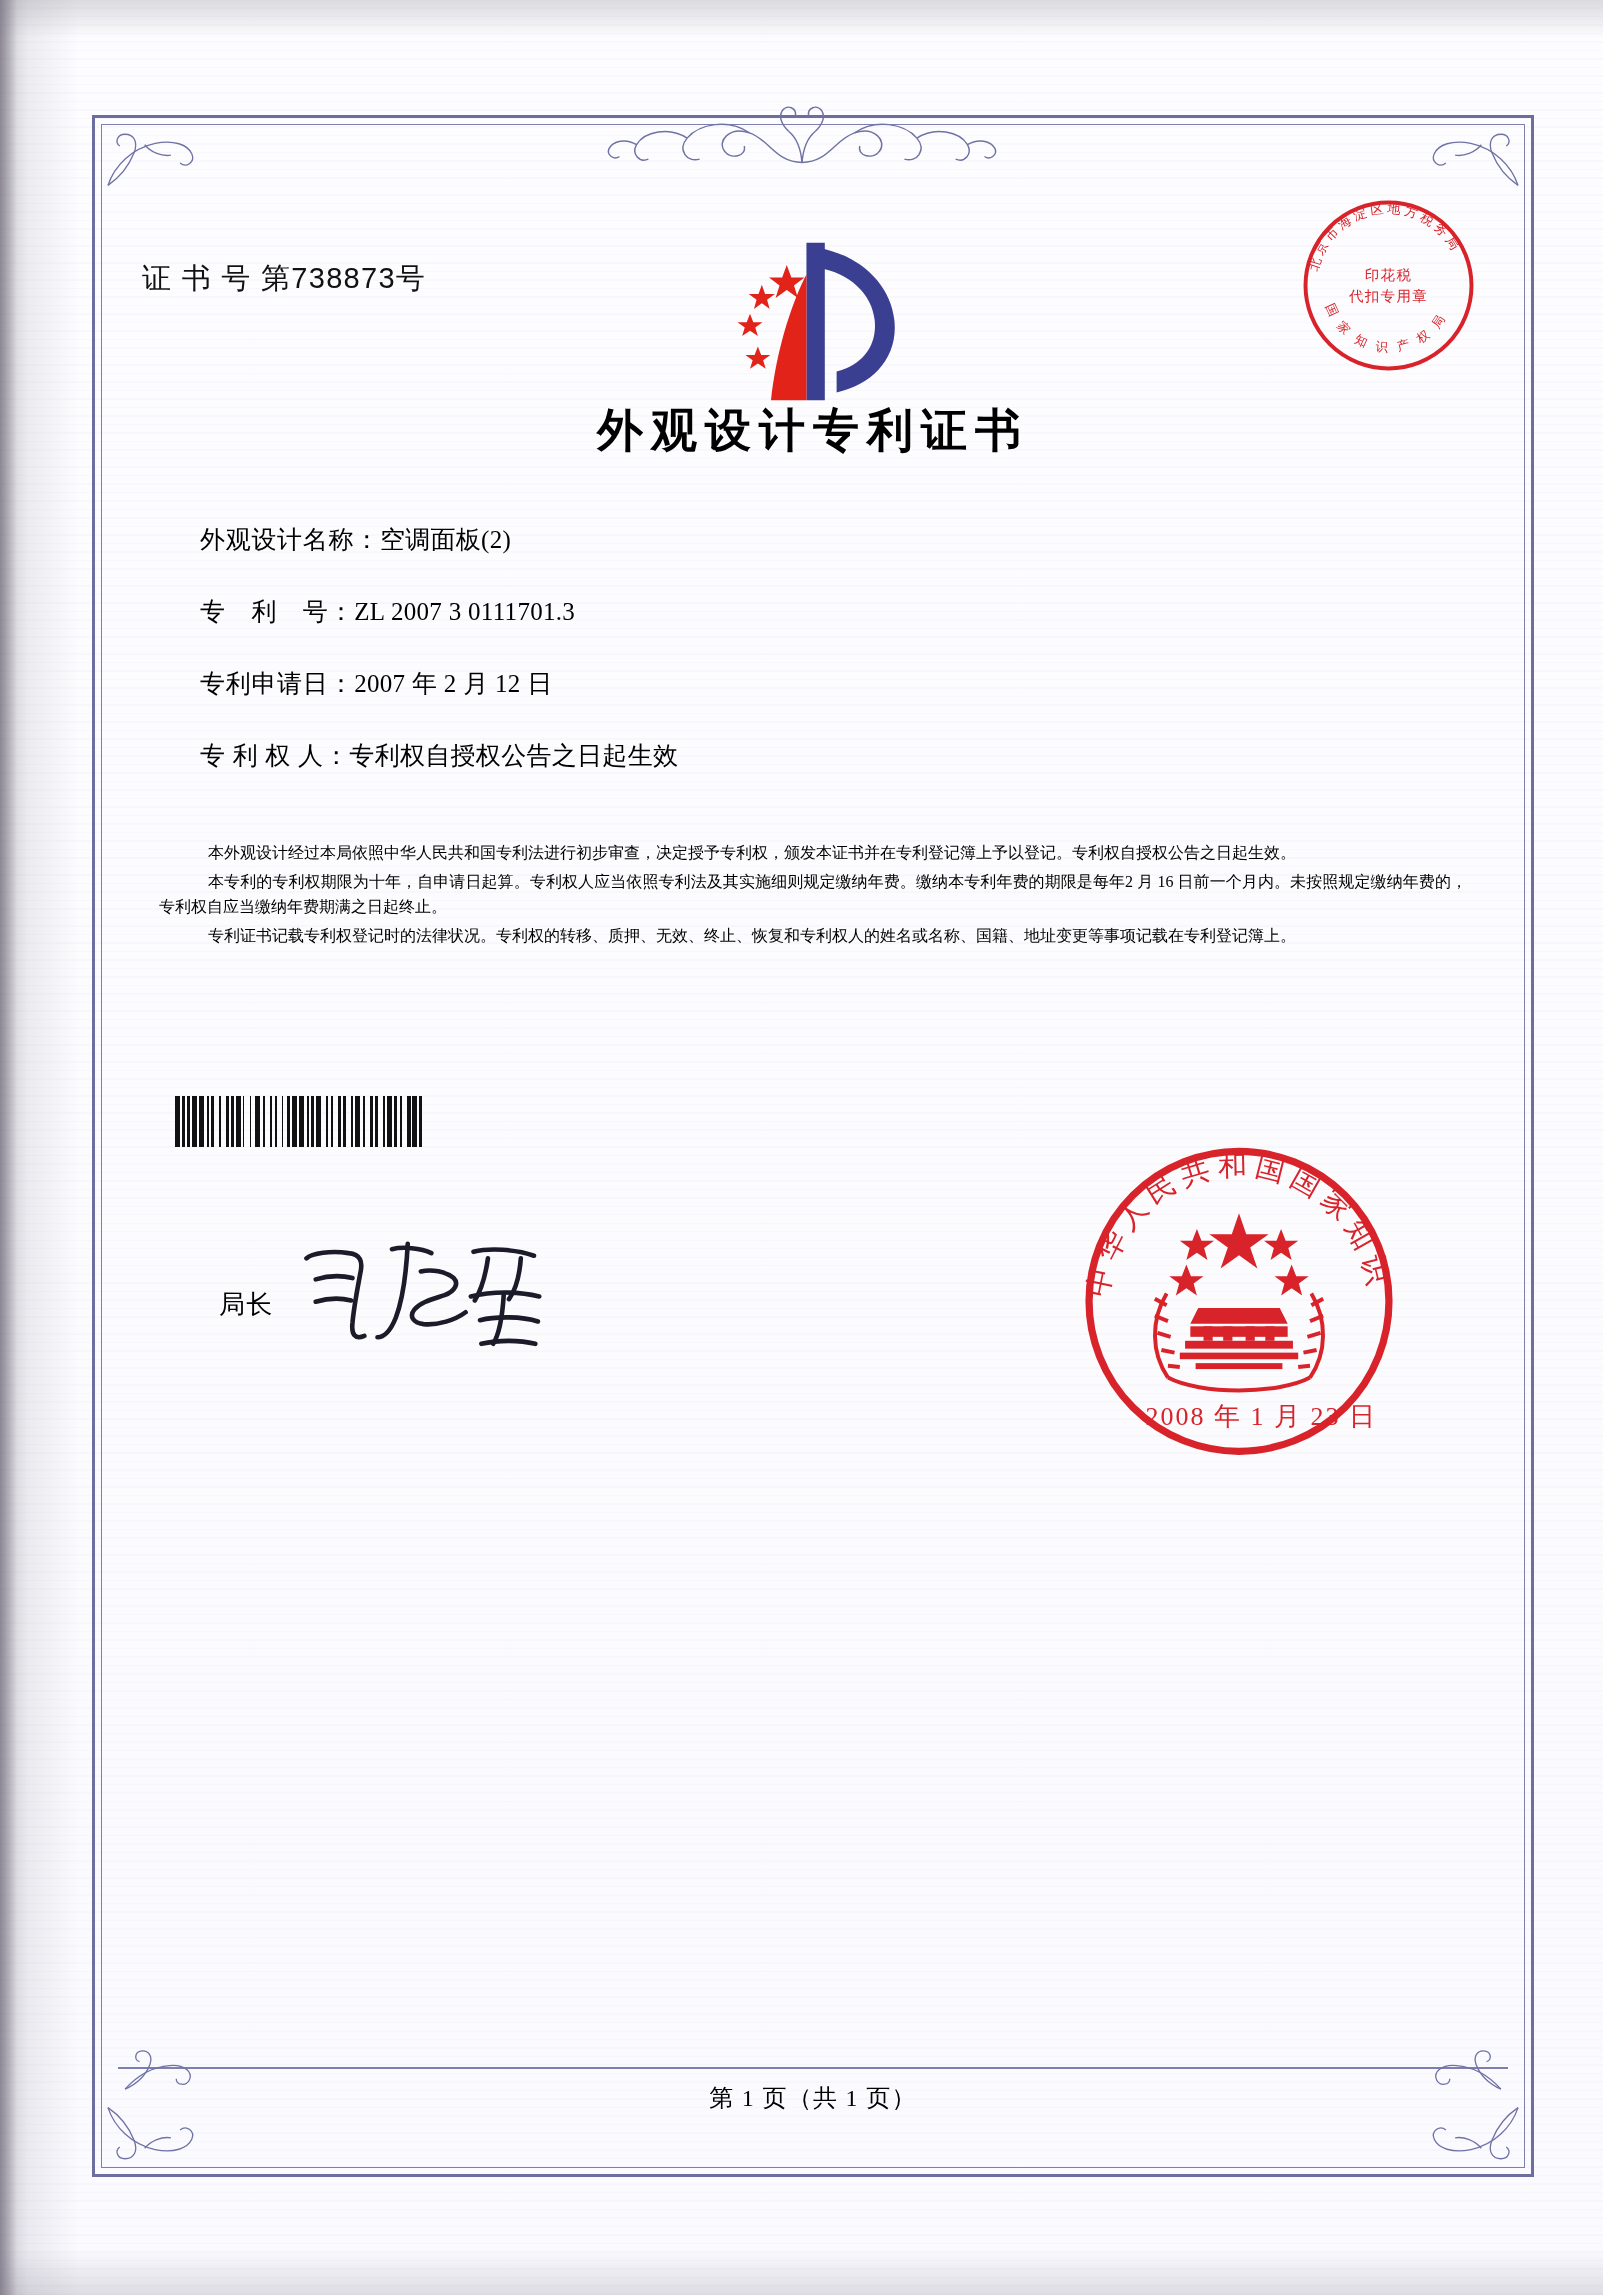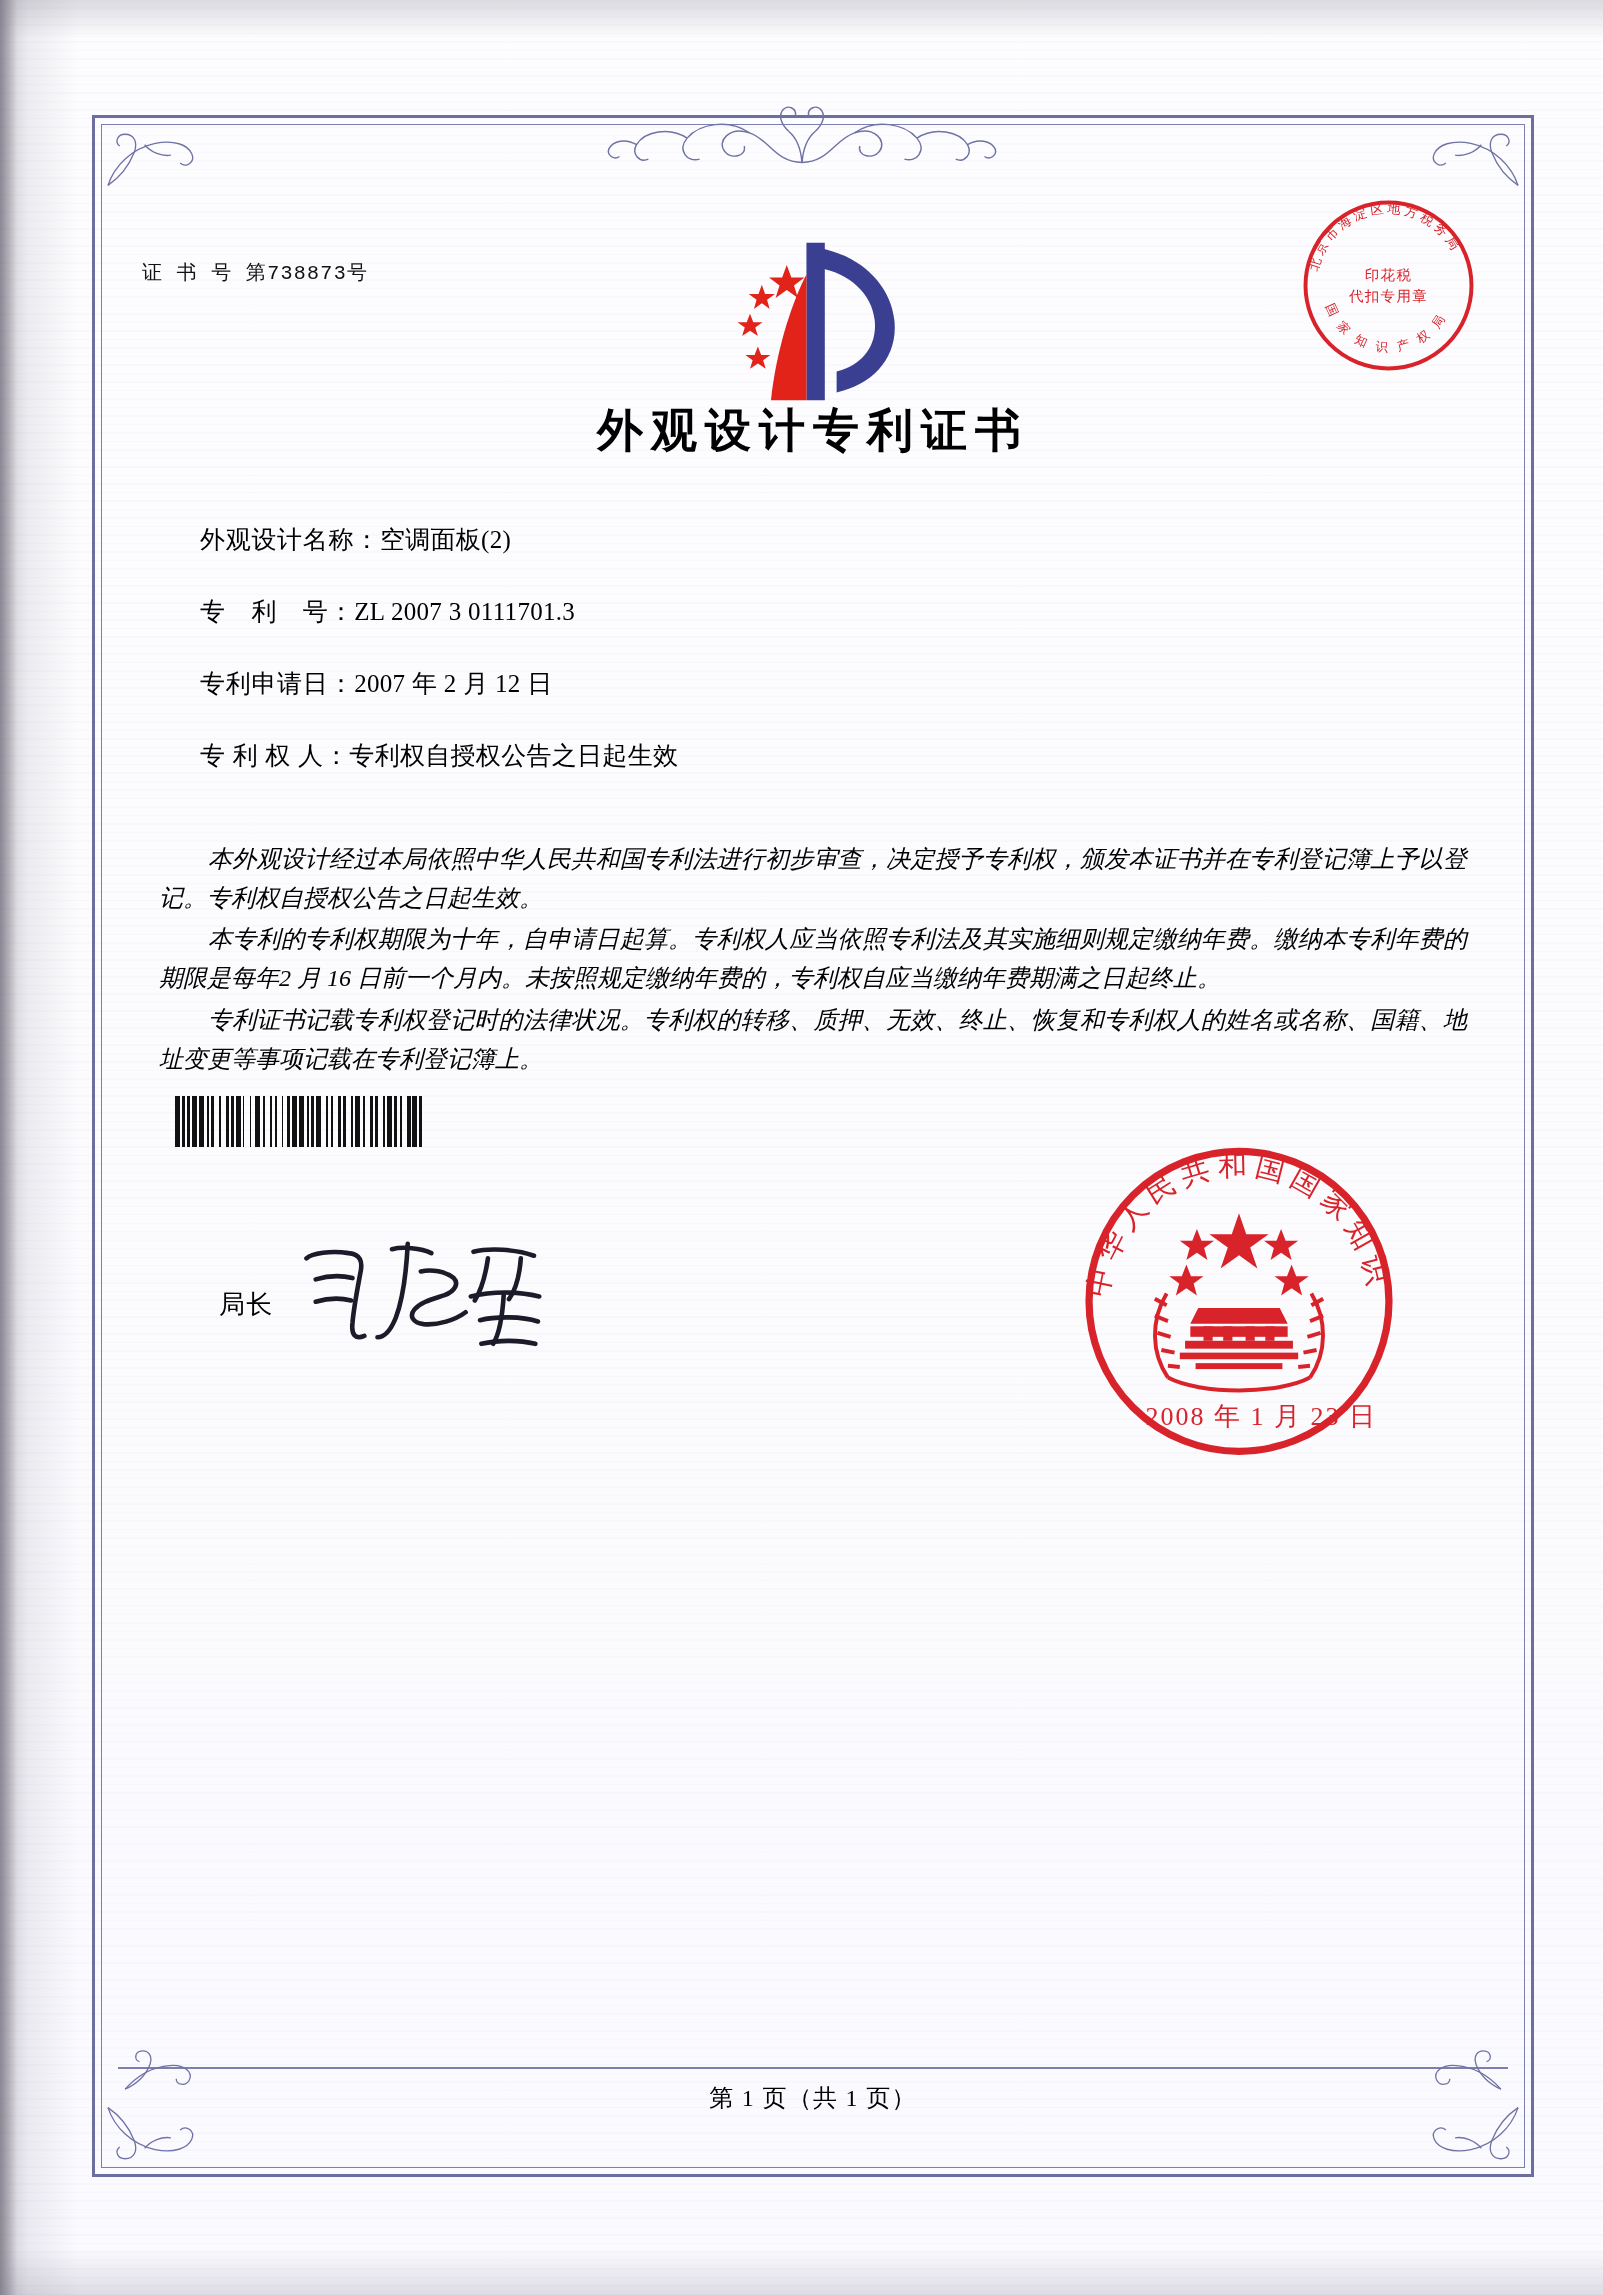--- a/index.html
+++ b/index.html
@@ -109,25 +109,25 @@
     left: 101px;
     right: 78px;
     top: 124px;
     bottom: 127px;
   }
 
   .cert-no {
     position: absolute;
     left: 41px;
     top: 135px;
-    font-size: 20px;
+    font-size: 29px;
     letter-spacing: 1.3px;
     color: #111;
     white-space: nowrap;
-    font-family: Liberation Mono, monospace;
+    font-family: Liberation Sans, sans-serif;
   }
 
   
   .logo {
     position: absolute;
     left: 50%;
     transform: translateX(-50%);
     top: 112px;
     width: 210px;
     height: 171px;
@@ -171,25 +171,24 @@
     line-height: 1.2;
   }
   .field .lbl { letter-spacing: 0.7px; }
   .field .val { letter-spacing: 0.3px; }
 
   .paras {
     position: absolute;
     left: 58px;
     right: 58px;
     top: 716px;
-    font-size: 24px;
+    font-size: 16px;
     line-height: 1.62;
     color: #000;
     text-align: justify;
-    font-style: italic;
   }
   .para { text-indent: 49px; margin-bottom: 2.6px; }
 
   
   .barcode {
     position: absolute;
     left: 74px;
     top: 972px;
     width: 480px;
     height: 51px;

